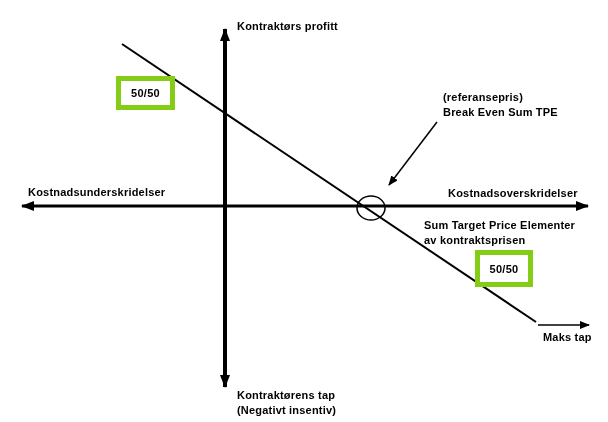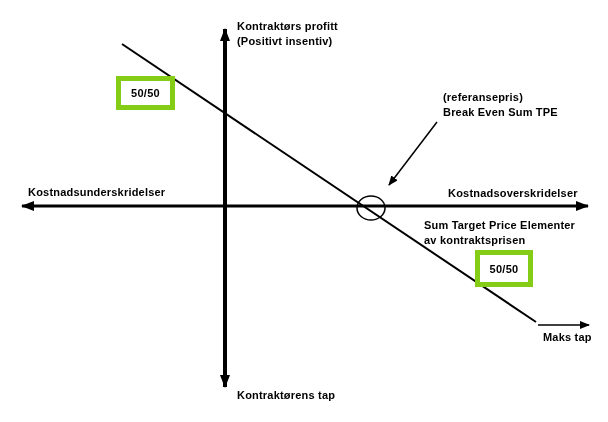--- a/index.html
+++ b/index.html
@@ -62,21 +62,20 @@
 
     <ellipse cx="371" cy="208" rx="14" ry="12" fill="none" stroke="#000000" stroke-width="1.5"></ellipse>
 
     <line x1="437" y1="122" x2="389" y2="185" stroke="#000000" stroke-width="1.5" marker-end="url(#arrowSmall)"></line>
 
     <line x1="538" y1="325" x2="589" y2="325" stroke="#000000" stroke-width="1.5" marker-end="url(#arrowSmall)"></line>
   </svg>
 
   <div class="lbl" style="left:237px; top:19px;">
     <div>Kontraktørs profitt</div>
-    <div>(Positivt insentiv)</div>
   </div>
 
   <div class="ratio-box" style="left:116px; top:76px; width:49px; height:24px;">
     <span>50/50</span>
   </div>
 
   <div class="lbl" style="left:443px; top:90px;">
     <div>(referansepris)</div>
     <div>Break Even Sum TPE</div>
   </div>
@@ -91,15 +90,16 @@
   </div>
 
   <div class="ratio-box" style="left:475px; top:250px; width:48px; height:27px;">
     <span>50/50</span>
   </div>
 
   <div class="lbl" style="left:543px; top:330px;">Maks tap</div>
 
   <div class="lbl" style="left:237px; top:364px;margin-top:24px;">
     <div>Kontraktørens tap</div>
+    <div>(Negativt insentiv)</div>
   </div>
 
 </div>
 
 </body></html>

